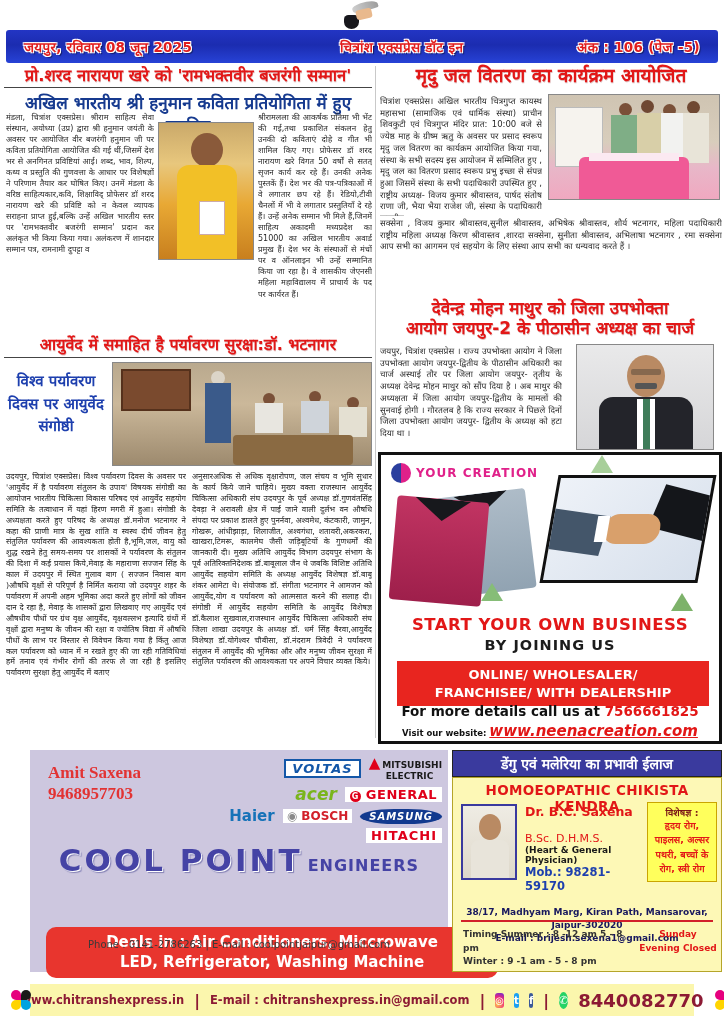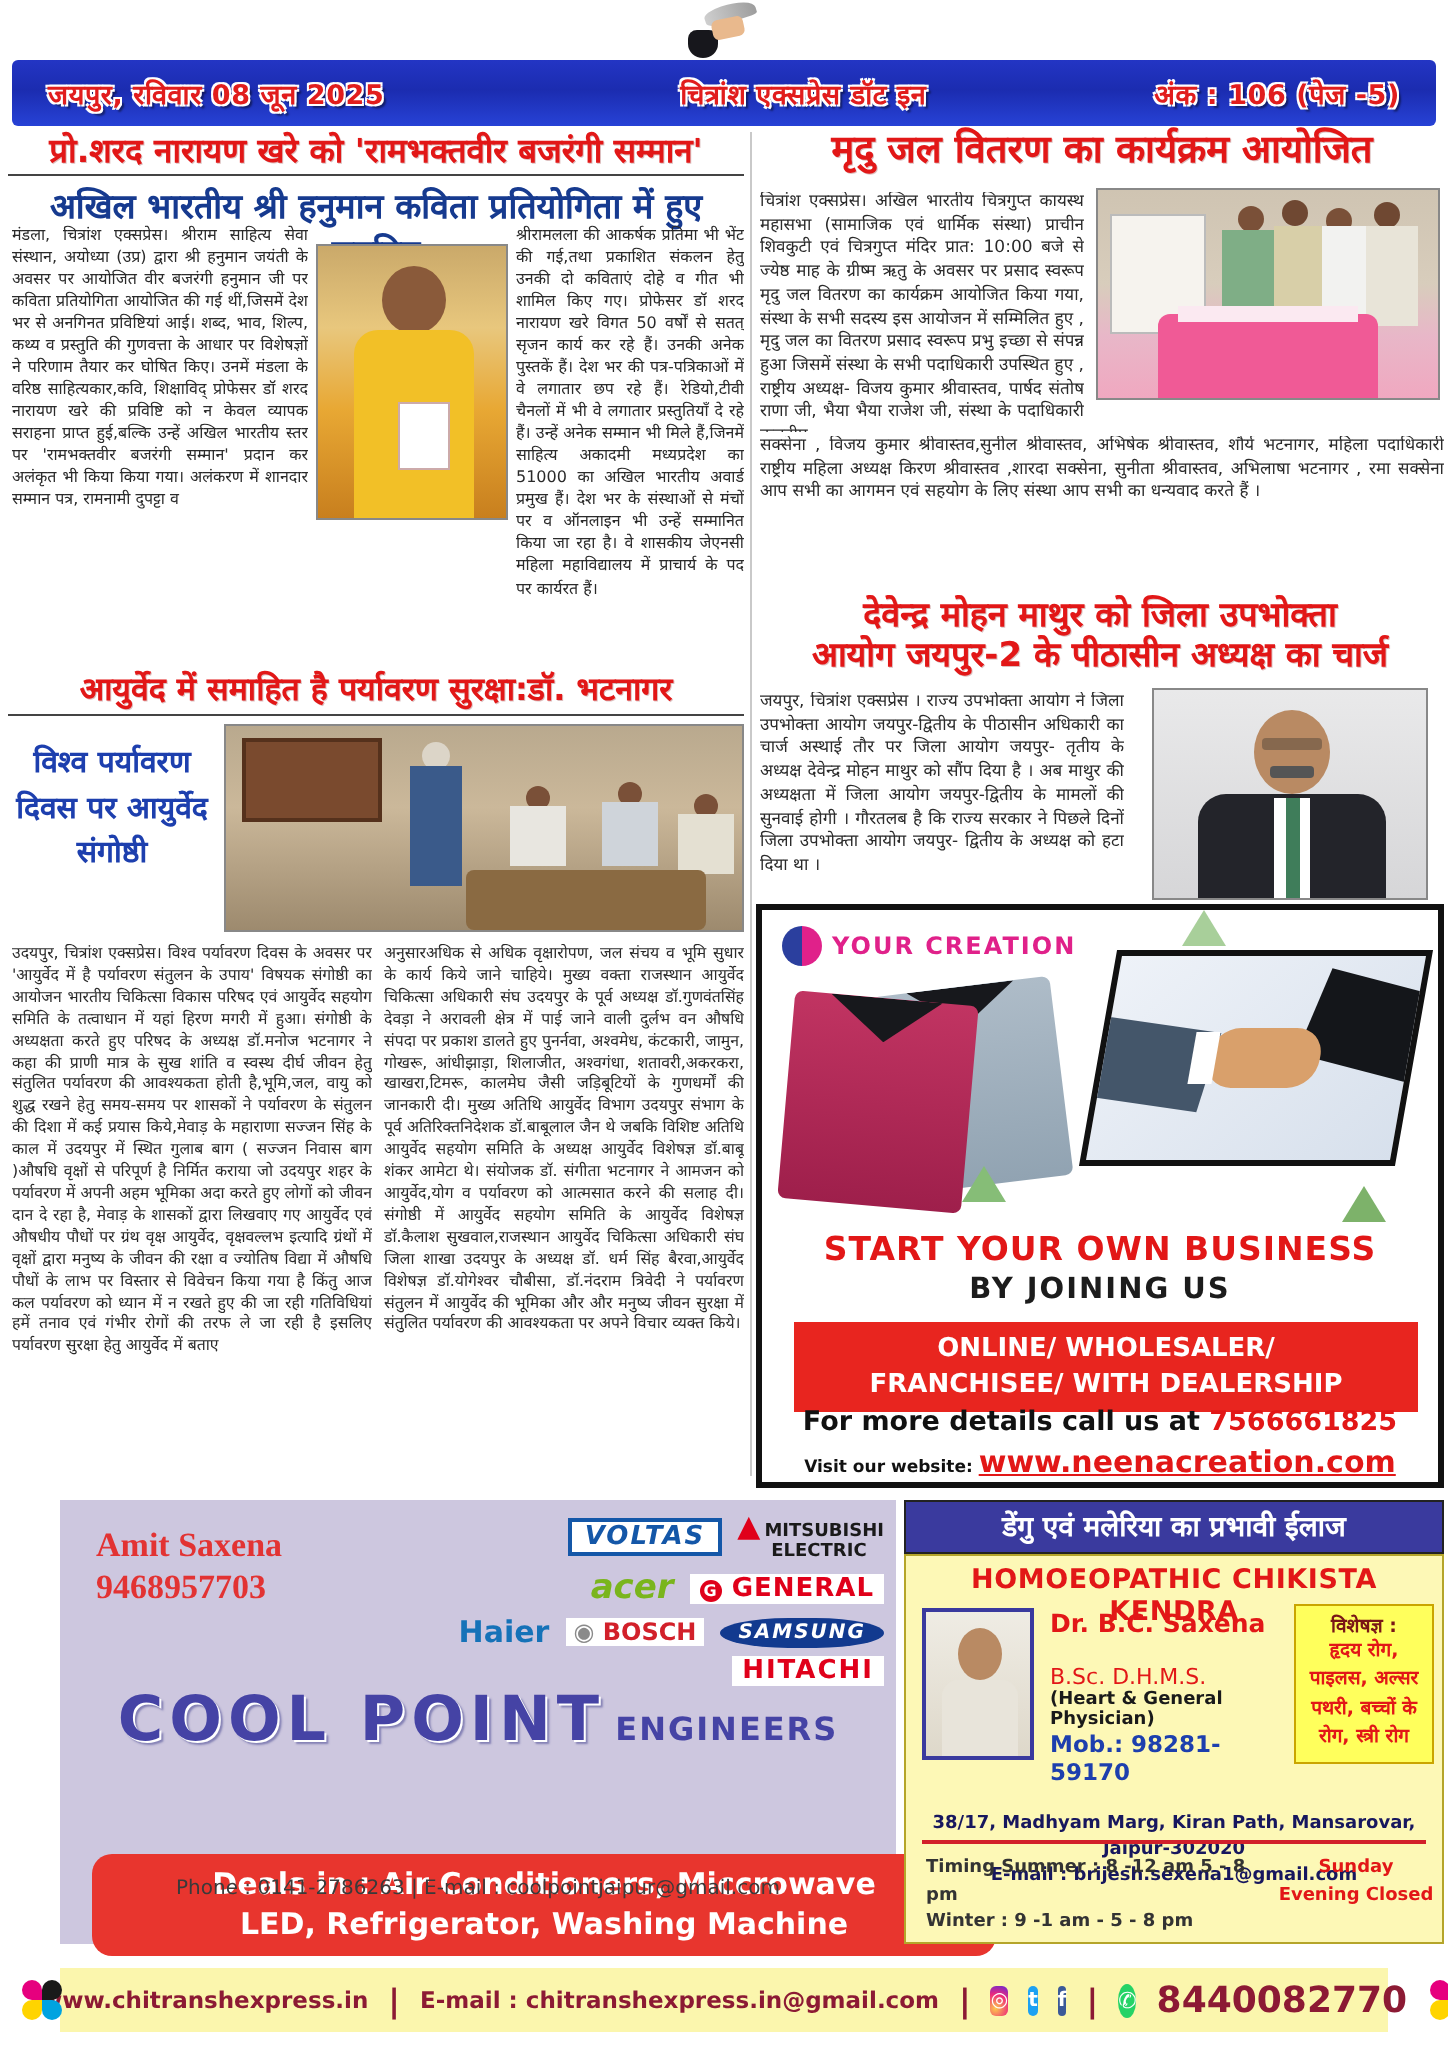--- a/index.html
+++ b/index.html
@@ -54,21 +54,21 @@
   .tri { width:0; height:0; border-left:11px solid transparent; border-right:11px solid transparent;
      border-bottom:18px solid #86bd77; position:absolute; }
   .start-own { color:#e21717; font-weight:bold; font-size:16.5px; text-align:center; letter-spacing:.5px;}
   .joining { color:#1c1c1c; font-weight:bold; font-size:14.5px; text-align:center; letter-spacing:1px;}
   .neena-redbox { background:#e8251f; color:#fff; font-weight:bold; font-size:13px;
      text-align:center; line-height:1.35; padding:5px 4px; }
   .neena-call { font-weight:bold; font-size:13.5px; color:#111; text-align:center; }
   .neena-call b { color:#e21717; }
   .neena-web { text-align:center; }
   .neena-web .lbl { font-weight:bold; font-size:8.5px; color:#111; }
-  .neena-web .url { font-weight:bold; font-size:15px; color:#e21717; text-decoration:underline; }
+  .neena-web .url { font-weight:bold; font-size:15px; color:#e21717; text-decoration:underline;font-style:italic; }
 
   
   .cool-bg { background:#cdc7df; }
   .cool-contact { color:#e23333; font-weight:bold; font-size:17px; line-height:1.25;font-family:Liberation Serif, serif; }
   .brandrow { display:flex; align-items:center; justify-content:flex-end; gap:8px; margin-bottom:3px; }
   .lg { font-weight:bold; white-space:nowrap; }
   .lg-voltas { background:#fff; border:2px solid #1457a8; color:#1457a8; font-style:italic;
       font-size:13px; padding:0 6px; letter-spacing:1px; }
   .lg-mitsu { color:#1a1a1a; font-size:9px; line-height:1.05; text-align:left; }
   .mitsu-d { color:#e0001a; font-size:15px; margin-right:2px; }

